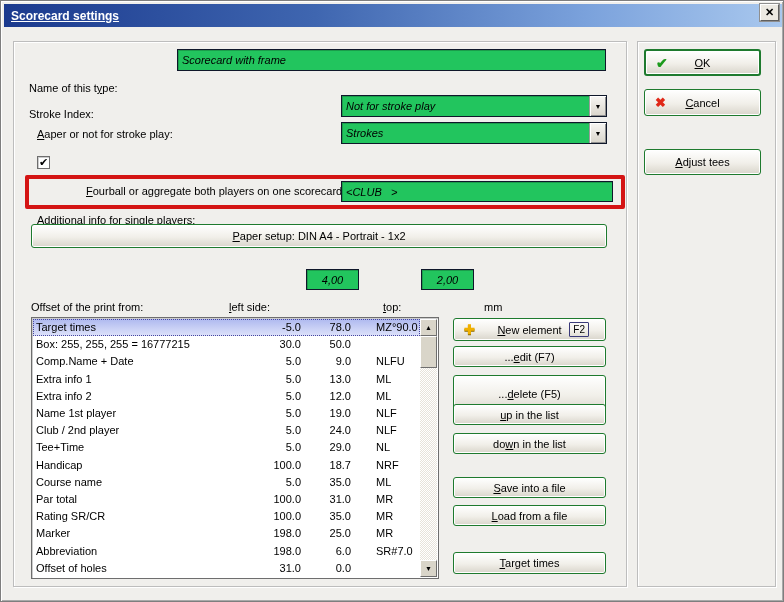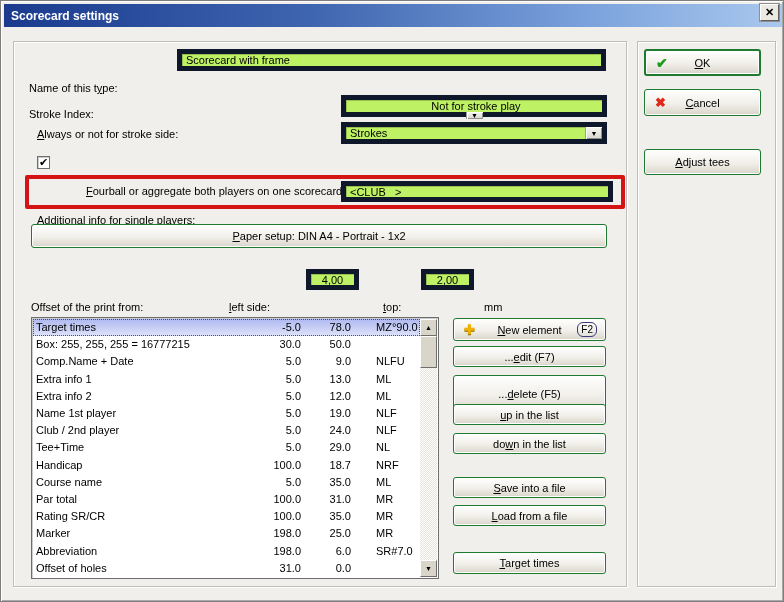--- a/index.html
+++ b/index.html
@@ -8,37 +8,39 @@
     position:relative;width:784px;height:602px;background:#f0efec;
     border:1px solid #7e7e7e;
     box-shadow:inset 1px 1px 0 #ffffff, inset -1px -1px 0 #a9a9a9;
     overflow:hidden;font-size:11px;color:#000;
   }
   .titlebar{
     position:absolute;left:3px;top:3px;width:778px;height:23px;
     background:linear-gradient(90deg,#1b3a8e 0%,#3f66b0 40%,#7ba2dc 75%,#a9c8ee 100%);
     display:flex;align-items:center;color:#fff;font-weight:bold;font-size:12px;
     padding-left:7px;
+    text-decoration:underline;
   }
   .close-btn{
     position:absolute;top:3px;right:4px;width:19px;height:17px;
     background:#ece9e2;border:1px solid;border-color:#ffffff #5f5f5f #5f5f5f #ffffff;
     box-shadow:0 0 0 1px #8f8f8f;
     display:flex;align-items:center;justify-content:center;
     font-size:11px;font-weight:bold;color:#000;cursor:default;
   }
   .groupbox{
     position:absolute;border:1px solid #bdbdbd;
     box-shadow:inset 1px 1px 0 #ffffff, 1px 1px 0 #ffffff;
   }
   .label{position:absolute;white-space:nowrap;margin-top:28px;}
   .key{text-decoration:underline;}
   .sunken{
-    position:absolute;background:#bef264;border:5px solid #0f172a;
+    position:absolute;background:#22c55e;border:1px solid #0f172a;
     box-shadow:inset 1px 1px 0 rgba(0,0,0,0.20);
+    font-style:italic;
   }
   input.sunken{font-size:11px;padding:1px 4px;color:#000;outline:none;}
   .combo{display:flex;align-items:center;}
   .combo .val{flex:1;padding-left:4px;}
   .combo .arrow-btn{
     width:17px;height:100%;background:linear-gradient(#f7f6f3,#d9d5cb);
     border-left:1px solid #9a9a9a;
     box-shadow:inset 1px 1px 0 #ffffff, inset -1px -1px 0 #8f8f8f;
     display:flex;align-items:center;justify-content:center;font-size:7px;color:#000;
   }
@@ -55,21 +57,21 @@
   .btn{
     position:absolute;border:1px solid #1e7a2e;border-radius:3px;
     background:linear-gradient(180deg,#ffffff 0%,#f1efe9 55%,#d9d5cb 100%);
     box-shadow:inset 0 0 0 1px #ffffff;
     display:flex;align-items:center;justify-content:center;
     font-size:11px;color:#000;cursor:default;white-space:pre;
   }
   .btn-default{border:2px solid #1e7a2e;}
   .btn .icon-left{position:absolute;left:10px;font-weight:bold;}
   .badge{
-    position:absolute;right:8px;border:1px solid #3a3a7a;border-radius:6px;
+    position:absolute;right:16px;border:1px solid #3a3a7a;border-radius:1px;
     padding:0 3px;font-size:10px;line-height:13px;background:transparent;
   }
   .check-glyph{color:#1c9a1c;font-size:14px;}
   .cross-glyph{color:#e02818;font-size:13px;}
   .plus-glyph{color:#f0b000;font-size:13px;text-shadow:0 1px 0 #8a6a00;}
   .listbox{
     position:absolute;left:30px;top:316px;width:408px;height:262px;
     background:#fff;border:1px solid #6e6e6e;
     box-shadow:inset 1px 1px 0 rgba(0,0,0,0.20);
   }
@@ -113,22 +115,22 @@
 
   <div class="groupbox" style="left:12px;top:40px;width:614px;height:546px;"></div>
 
   <div class="groupbox" style="left:636px;top:40px;width:139px;height:546px;"></div>
 
   <span class="label" style="left:28px;top:53px;"><span>Name of this t</span><span class="key">y</span><span>pe:</span></span>
   <input class="sunken" style="left: 176px; top: 48px; width: 429px; height: 22px;" value="Scorecard with frame">
 
   <span class="label" style="left:28px;top:79px;">Stroke Index:</span>
 
-  <span class="label" style="left:36px;top:99px;"><span></span><span class="key">A</span><span>lways or not for stroke side:</span></span>
-  <div class="sunken combo" style="left:340px;top:94px;width:266px;height:22px;flex-direction:column;">
+  <span class="label" style="left:36px;top:99px;"><span></span><span class="key">A</span><span>aper or not for stroke play:</span></span>
+  <div class="sunken combo" style="left:340px;top:94px;width:266px;height:22px;">
     <span class="val">Not for stroke play</span>
     <span class="arrow-btn">
         <span>▼</span>
       </span>
   </div>
 
   <div class="sunken combo" style="left:340px;top:121px;width:266px;height:22px;">
     <span class="val">Strokes</span>
     <span class="arrow-btn">
         <span>▼</span>

